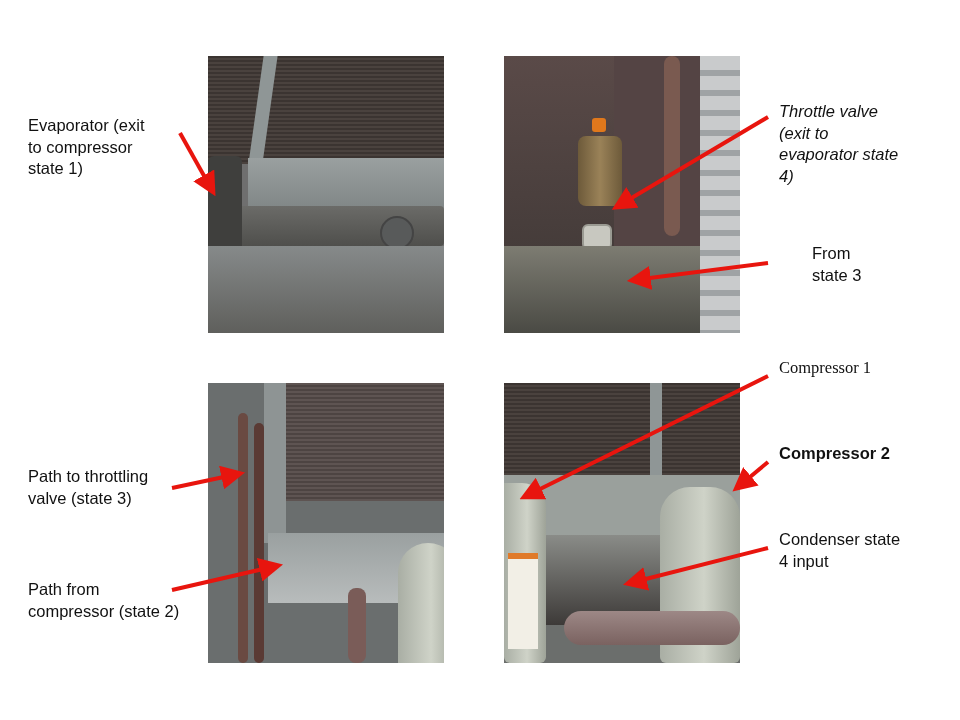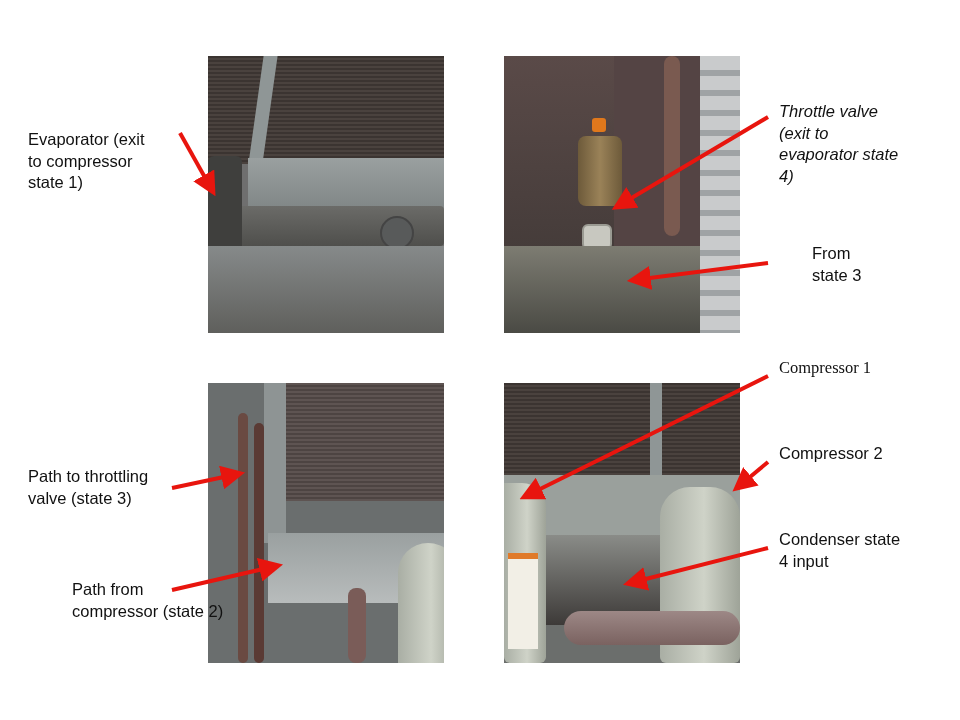--- a/index.html
+++ b/index.html
@@ -55,35 +55,35 @@
   <div class="coil" style="left:0;top:0;width:236px;height:92px;"></div>
   <div class="strut" style="left:146px;top:0;width:12px;height:92px;"></div>
   <div class="sheet" style="left:0;top:92px;width:236px;height:60px;background:#9aa09c;"></div>
   <div class="shell" style="left:0;top:100px;width:42px;height:180px;border-radius:0 24px 6px 6px;"></div>
   <div style="position:absolute;left:4px;top:170px;width:30px;height:90px;background:#f2efe6;border-top:6px solid #e07a2a;"></div>
   <div class="shell" style="left:156px;top:104px;width:80px;height:176px;"></div>
   <div style="position:absolute;left:42px;top:152px;width:114px;height:90px;background:linear-gradient(180deg,#8a8c88,#3d3a38);"></div>
   <div class="pipe" style="left:60px;top:228px;width:176px;height:34px;background:linear-gradient(180deg,#9d8886,#7a6260);border-radius:18px;"></div>
 </div>
 
-<div class="label" style="left:28px;top:129px;">Evaporator (exit
+<div class="label" style="left:28px;top:115px;">Evaporator (exit
 to compressor
 state 1)</div>
 <div class="label" style="left:779px;top:101px;font-style:italic;">Throttle valve
 (exit to
 evaporator state
 4)</div>
 <div class="label" style="left:779px;top:243px;margin-left:33px;">From
 state 3</div>
 <div class="label" style="left:28px;top:466px;">Path to throttling
 valve (state 3)</div>
-<div class="label" style="left:28px;top:579px;margin-left:44px;">Path from
+<div class="label" style="left:28px;top:579px;">Path from
 compressor (state 2)</div>
 <div class="label" style="left:779px;top:357px;font-family:Liberation Serif, serif;">Compressor 1</div>
-<div class="label" style="left:779px;top:443px;">Compressor 2</div>
+<div class="label" style="left:779px;top:443px;font-weight:bold;">Compressor 2</div>
 <div class="label" style="left:779px;top:529px;">Condenser state
 4 input</div>
 
 <svg class="arrows" viewBox="0 0 960 720">
   <defs>
     <marker id="ah" markerWidth="6" markerHeight="6" refX="4.2" refY="3" orient="auto" markerUnits="strokeWidth">
       <path d="M0,0 L6,3 L0,6 Z" fill="#e8150e"></path>
     </marker>
   </defs>
   <g stroke="#e8150e" stroke-width="4" fill="none" marker-end="url(#ah)">

